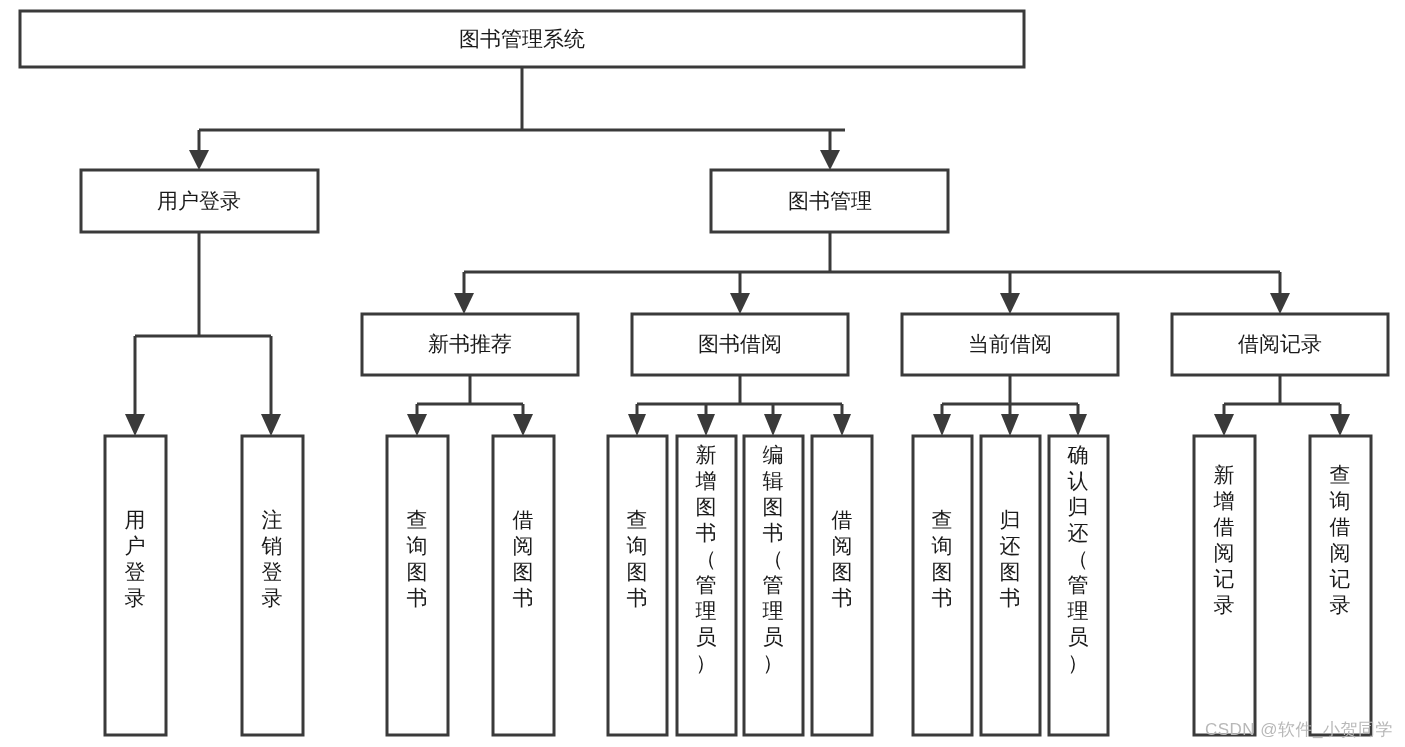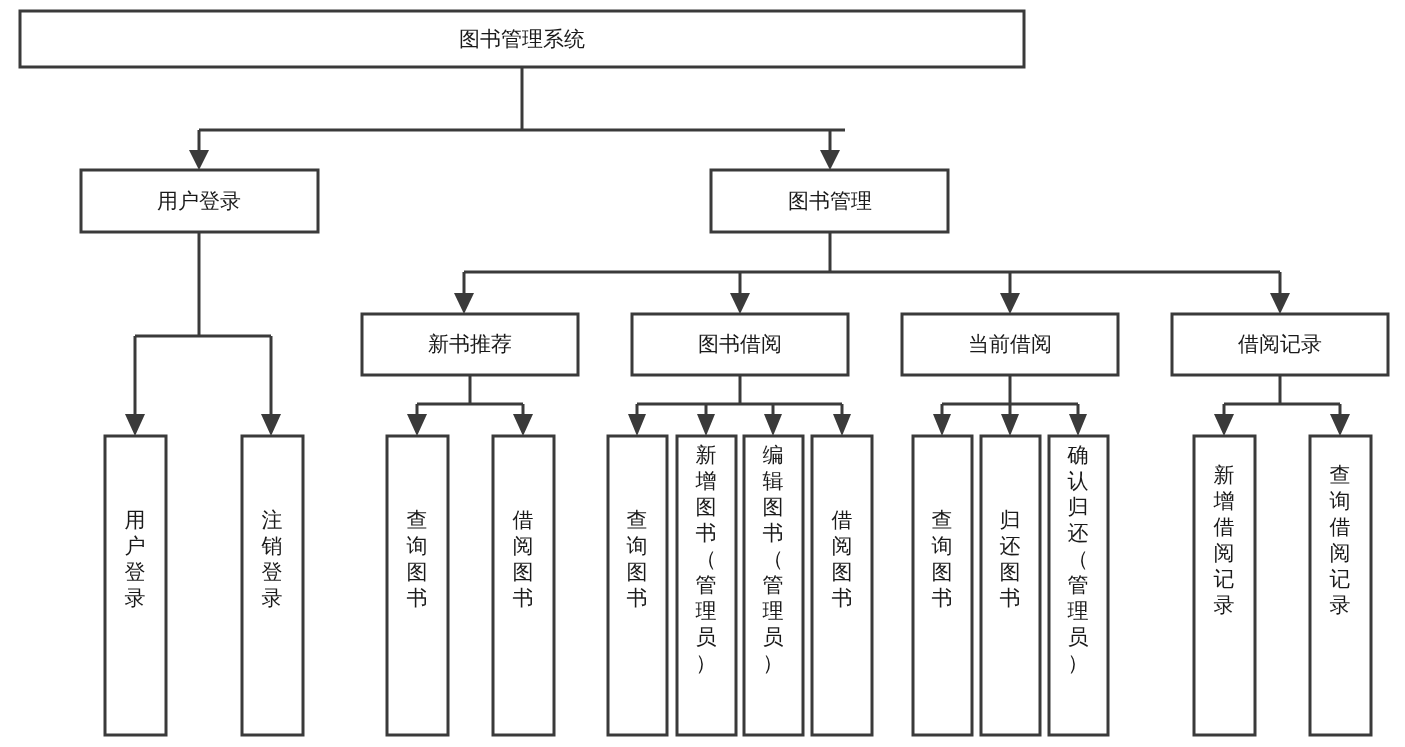--- a/index.html
+++ b/index.html
@@ -230,13 +230,14 @@
       <rect class="node-box" x="1194" y="436" width="61" height="299"></rect>
       <text class="node-label-v" x="1224" y="482"><tspan x="1224" y="482">新</tspan><tspan x="1224" y="508">增</tspan><tspan x="1224" y="534">借</tspan><tspan x="1224" y="560">阅</tspan><tspan x="1224" y="586">记</tspan><tspan x="1224" y="612">录</tspan></text>
     </g>
     <g>
       <rect class="node-box" x="1310" y="436" width="61" height="299"></rect>
       <text class="node-label-v" x="1340" y="482"><tspan x="1340" y="482">查</tspan><tspan x="1340" y="508">询</tspan><tspan x="1340" y="534">借</tspan><tspan x="1340" y="560">阅</tspan><tspan x="1340" y="586">记</tspan><tspan x="1340" y="612">录</tspan></text>
     </g>
 
   </svg>
 
+  <div class="watermark">CSDN @软件_小贺同学</div>
 </div>
 
 </body></html>

